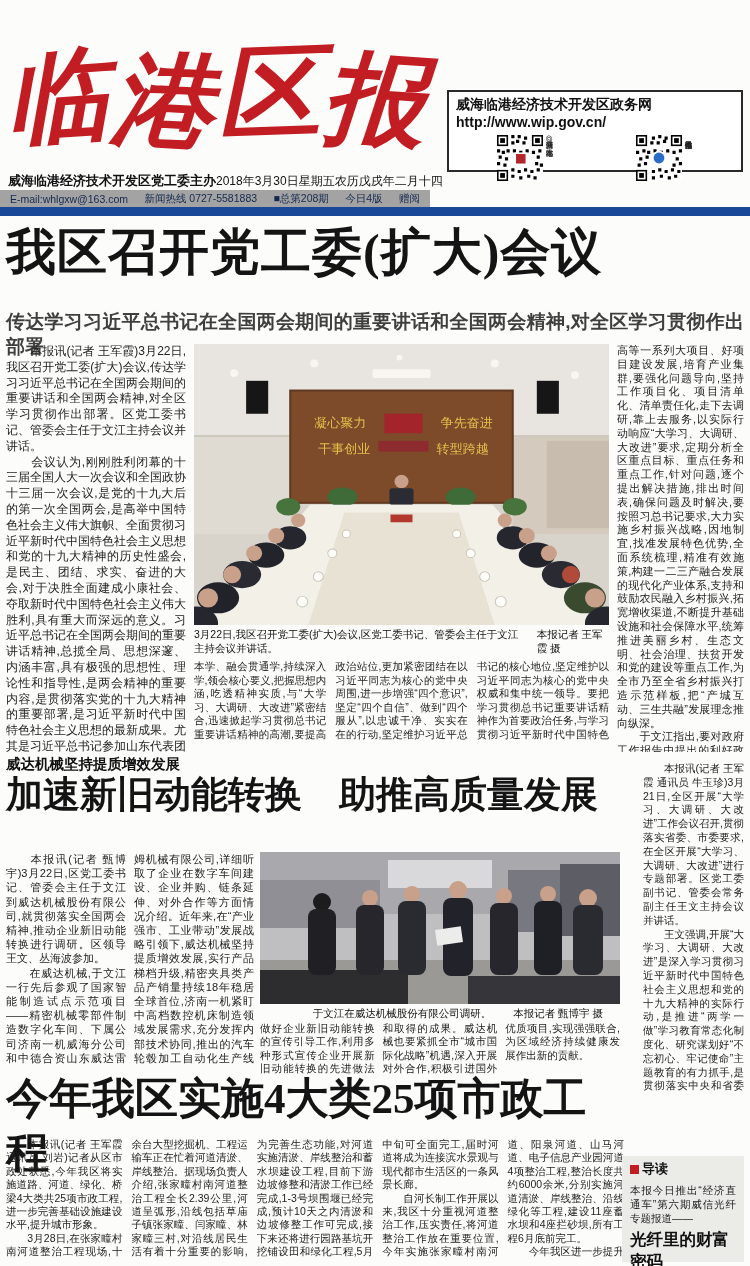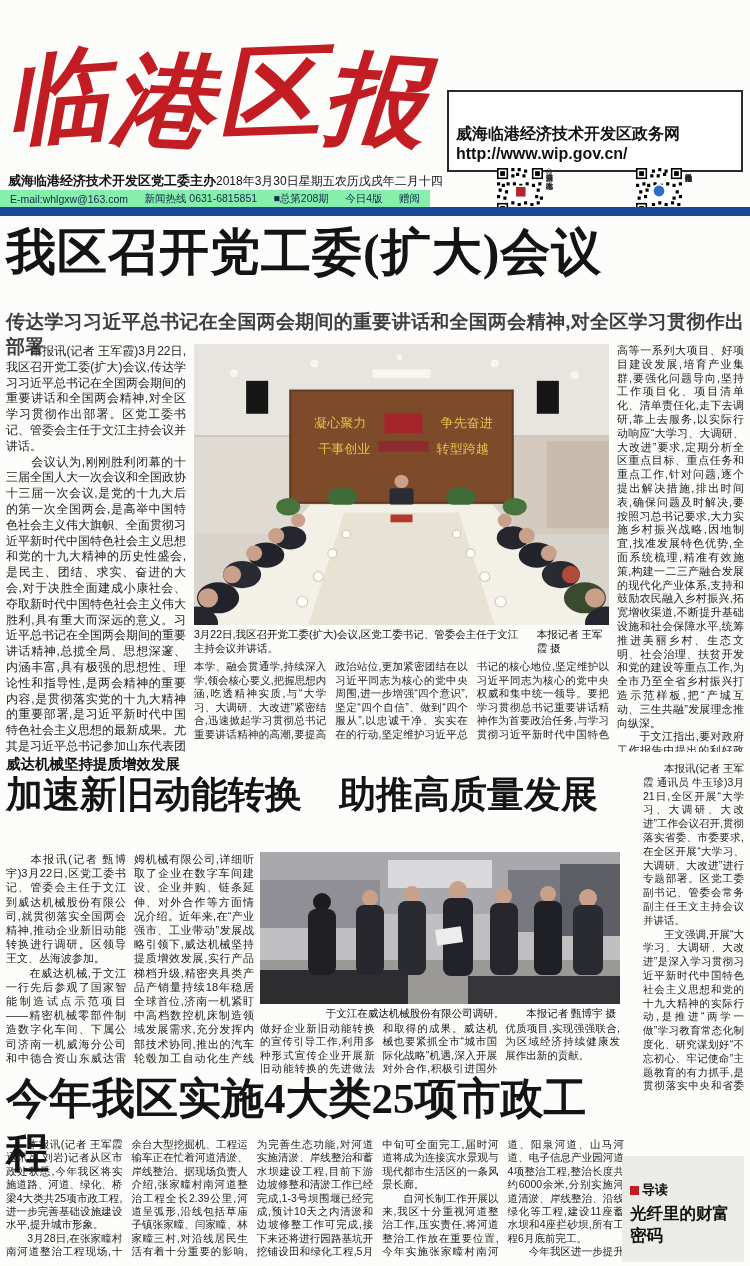--- a/index.html
+++ b/index.html
@@ -8,29 +8,29 @@
   
   .mast-title{position:absolute;top:20px;left:6px;width:440px;height:150px;
               color:#c21d23;font-family:"DejaVu Serif",serif;font-weight:bold;font-style:italic;
               font-size:102px;line-height:150px;white-space:nowrap;letter-spacing:4px;}
   .mt-c{display:inline-block;transform:rotate(-4deg);}
   .mt-c:nth-child(2){transform:rotate(3deg) translateY(5px);}
   .mt-c:nth-child(3){transform:rotate(-2deg) translateY(-3px);}
   .mt-c:nth-child(4){transform:rotate(4deg) translateY(4px);}
   .gov-box{position:absolute;top:90px;left:447px;width:296px;height:82px;border:2px solid #2a2a2a;
            background:#fff;box-sizing:border-box;padding:4px 7px;}
-  .gov-site{font-size:16px;font-weight:bold;color:#111;margin-top:28px;}
+  .gov-site{font-size:14px;font-weight:bold;color:#111;}
   .qr-row{display:flex;justify-content:space-around;align-items:flex-start;margin-top:5px;}
   .qr-unit{display:flex;align-items:flex-start;}
   .qr{width:46px;height:46px;}
   .qr-label{writing-mode:vertical-rl;font-size:7.5px;line-height:9px;height:46px;margin-left:2px;color:#222;}
   .info1{position:absolute;top:172px;left:8px;width:600px;display:flex;justify-content:flex-start;
          align-items:baseline;font-size:12px;color:#111;}
   .info1 .pub{font-weight:bold;font-size:13px;}
-  .info2{position:absolute;top:190px;left:0;width:430px;height:17px;background:#86efac;
+  .info2{position:absolute;top:190px;left:0;width:430px;height:17px;background:#a3a3a3;
          display:flex;justify-content:space-between;align-items:center;padding:0 10px;
          box-sizing:border-box;font-size:10.5px;color:#13284f;}
   .blue-bar{position:absolute;top:207px;left:0;width:750px;height:9px;background:#1a4899;}
   
   .serif-head{font-family:"Liberation Serif","DejaVu Serif",serif;font-weight:bold;color:#141414;margin:0;}
   .col-text{font-size:11px;line-height:14.2px;text-align:justify;color:#222;
             white-space:pre-line;overflow:hidden;}
   .caption-row{display:flex;justify-content:flex-end;gap:14px;font-size:10.5px;color:#111;}
   .photo{display:block;width:100%;height:100%;}
   
@@ -42,34 +42,34 @@
   .a1-mid{width:415px;display:flex;flex-direction:column;}
   .a1-photo{width:415px;height:290px;}
   .a1-cap{margin:3px 0 4px;}
   .a1-bottom{column-count:3;column-gap:9px;height:95px;font-size:10.5px;line-height:13.6px;}
   .a1-right{flex:1;font-size:11px;line-height:13.8px;}
   
   .kicker{position:absolute;top:755px;left:6px;font-size:14.5px;font-weight:bold;color:#111;}
   .h2{position:absolute;top:772px;left:6px;width:616px;font-size:37px;line-height:46px;}
   .a2-left{position:absolute;top:852px;left:6px;width:248px;height:224px;column-count:2;column-gap:8px;}
   .a2-photo{position:absolute;top:852px;left:260px;width:360px;height:152px;}
-  .a2-cap{position:absolute;top:1007px;left:256px;width:360px;gap:22px;}
+  .a2-cap{position:absolute;top:1007px;left:243px;width:360px;gap:22px;}
   .a2-bottom{position:absolute;top:1022px;left:260px;width:360px;height:54px;column-count:3;column-gap:8px;
              font-size:10.5px;line-height:13.3px;}
   
   .sb{position:absolute;top:756px;left:627px;width:117px;}
   .sb-head{font-size:16px;line-height:21px;text-align:justify;}
   .sb-body{margin-top:6px;height:330px;font-size:10.5px;line-height:13.8px;margin-left:16px;}
   
   .h3{position:absolute;top:1072px;left:6px;width:618px;font-size:43px;line-height:54px;}
   .a3-body{position:absolute;top:1138px;left:6px;width:618px;height:128px;column-count:5;column-gap:9px;
            font-size:10.5px;line-height:13.4px;}
   
   .daodu{position:absolute;top:1156px;left:622px;width:122px;height:106px;background:#ebebe8;
-         box-sizing:border-box;padding:25px 8px 6px;}
+         box-sizing:border-box;padding:4px 8px 6px;}
   .dd-label{font-size:13px;font-weight:bold;color:#111;display:flex;align-items:center;gap:3px;}
   .dd-sq{width:9px;height:9px;background:#c21d23;display:inline-block;}
   .dd-intro{font-size:10.5px;line-height:14px;margin-top:5px;color:#222;text-align:justify;}
   .dd-title{font-family:"Liberation Serif",serif;font-weight:bold;font-size:16.5px;margin-top:4px;color:#111;}
 </style>
 </head>
 <body>
 
 <div class="page">
 
@@ -132,21 +132,21 @@
 
     <div class="info1">
       <span class="pub">威海临港经济技术开发区党工委主办</span>
       <span>2018年3月30日</span>
       <span>星期五</span>
       <span>农历戊戌年</span>
       <span>二月十四</span>
     </div>
     <div class="info2">
       <span>E-mail:whlgxw@163.com</span>
-      <span>新闻热线 0631-6815851</span>
+      <span>新闻热线 0727-5581883</span>
       <span>■总第208期</span>
       <span>今日4版</span>
       <span>赠阅</span>
     </div>
     <div class="blue-bar"></div>
   </div>
 
   <h1 class="h1 serif-head">我区召开党工委(扩大)会议</h1>
   <p class="subhead">传达学习习近平总书记在全国两会期间的重要讲话和全国两会精神,对全区学习贯彻作出部署</p>
 
@@ -285,17 +285,18 @@
 　　自河长制工作开展以来,我区十分重视河道整治工作,压实责任,将河道整治工作放在重要位置,今年实施张家疃村南河道、阳泉河道、山马河道、电子信息产业园河道4项整治工程,整治长度共约6000余米,分别实施河道清淤、岸线整治、沿线绿化等工程,建设11座蓄水坝和4座拦砂坝,所有工程6月底前完工。
 　　今年我区进一步提升道路承载力,实施10条道路工程,其中新建陈家疃路、拌和路(303省道-陈家疃路)、嘉和路南段(台州路-303省道南)、创新经济产业园路网、昆山路(金华南路-202省道)、云南路西延、甘肃路、河北路8条市政道路,全长9500余米,分别实施路面、人行道、路灯及路基、雨水等工程,所有工程预计6月底前完成。另外,实施202省道(威青高速-张家疃)、303省道(草庙子桥-宜兴路)两条道路落地改造工程,工程共长1700米,实施纵断调整、路基、雨水及路灯工程,其中303省道(草庙子桥-宜兴路)进行路面改造,工程均于6月底前完工。
 　　为进一步提升城市景观效果,打造绿色家园,我区实施7项绿化工程,其中新建嘉和路(台州路至303省道)、陈家疃路、碳纤维产业园路3项,改造202省道及阳泉河、江苏西路(中轴路至初张路)、初张路、303省道(嘉和路-大洋纺织)4项,全长1.6万余米,绿化面积25.33万平方米,分别进行水杉、白蜡、银杏、樱花、杜鹃、红叶碧桃等乔木、灌木栽植和地被绿化,形成错落有致、层次分明的景观带,其中陈家疃路、303省道(嘉和路-大洋纺织)预计9月底前完工,其余工程将于5月底前完成。
 　　另外,我区还将实施昆山路桥梁、徐家沟河小桥和下穿202省道车行涵桥等3座桥涵工程及1座挡土墙,计划6月底前全部完工。</div>
 
   <div class="daodu">
     <div class="dd-label">
       <span class="dd-sq"></span>
       <span>导读</span>
     </div>
+    <div class="dd-intro">本报今日推出“经济直通车”第六期威信光纤专题报道——</div>
     <div class="dd-title">光纤里的财富密码</div>
 
   </div>
 
 </div>
 
 </body></html>

